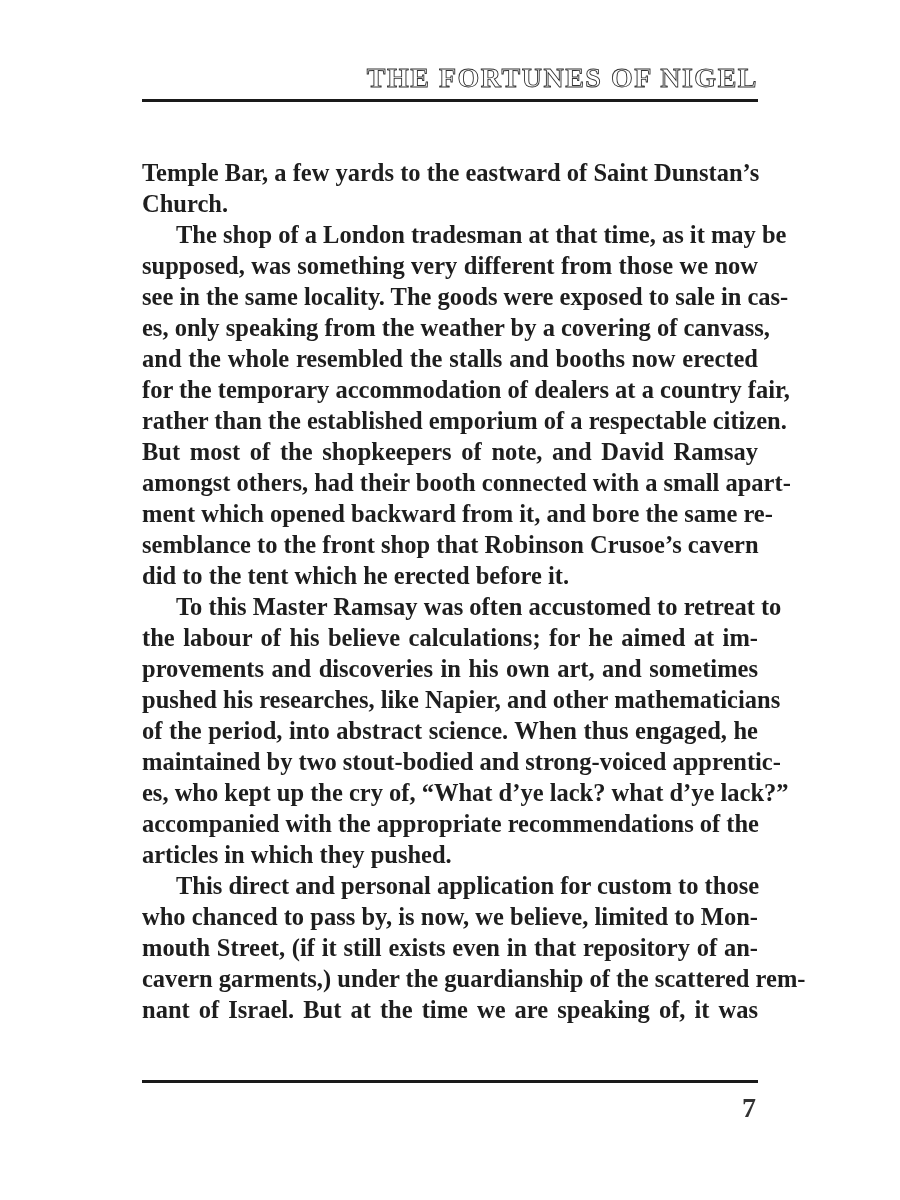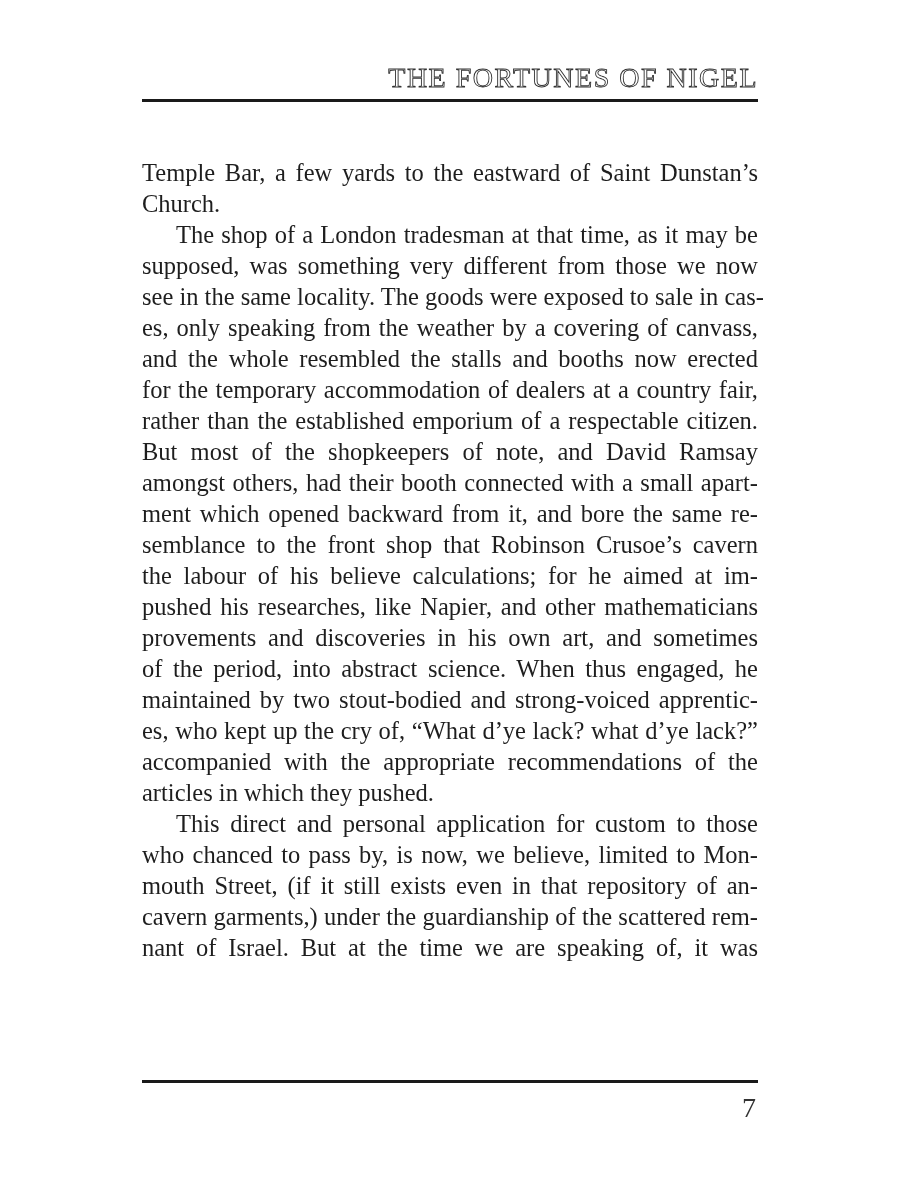--- a/index.html
+++ b/index.html
@@ -13,20 +13,21 @@
       position: relative;
       overflow: hidden;
       color: #1e1e1e;
     }
     .page {
       position: absolute;
       left: 142px;
       top: 0;
       width: 616px;
       height: 1188px;
+      font-weight: bold;
     }
     .running-head {
       position: absolute;
       top: 64px;
       right: 0;
       font-family: "Liberation Serif", "DejaVu Serif", serif;
       font-size: 28px;
       letter-spacing: 1.5px;
       color: #ffffff;
       -webkit-text-stroke: 0.9px #333333;
@@ -89,23 +90,25 @@
     <div class="line">supposed, was something very different from those we now</div>
     <div class="line">see in the same locality. The goods were exposed to sale in cas-</div>
     <div class="line">es, only speaking from the weather by a covering of canvass,</div>
     <div class="line">and the whole resembled the stalls and booths now erected</div>
     <div class="line">for the temporary accommodation of dealers at a country fair,</div>
     <div class="line">rather than the established emporium of a respectable citizen.</div>
     <div class="line">But most of the shopkeepers of note, and David Ramsay</div>
     <div class="line">amongst others, had their booth connected with a small apart-</div>
     <div class="line">ment which opened backward from it, and bore the same re-</div>
     <div class="line">semblance to the front shop that Robinson Crusoe’s cavern</div>
+    <div class="line last">did to the tent which he erected before it.</div>
+    <div class="line indent">To this Master Ramsay was often accustomed to retreat to</div>
     <div class="line">the labour of his believe calculations; for he aimed at im-</div>
+    <div class="line">provements and discoveries in his own art, and sometimes</div>
     <div class="line">pushed his researches, like Napier, and other mathematicians</div>
-    <div class="line">provements and discoveries in his own art, and sometimes</div>
     <div class="line">of the period, into abstract science. When thus engaged, he</div>
     <div class="line">maintained by two stout-bodied and strong-voiced apprentic-</div>
     <div class="line">es, who kept up the cry of, “What d’ye lack? what d’ye lack?”</div>
     <div class="line">accompanied with the appropriate recommendations of the</div>
     <div class="line last">articles in which they pushed.</div>
     <div class="line indent">This direct and personal application for custom to those</div>
     <div class="line">who chanced to pass by, is now, we believe, limited to Mon-</div>
     <div class="line">mouth Street, (if it still exists even in that repository of an-</div>
     <div class="line">cavern garments,) under the guardianship of the scattered rem-</div>
     <div class="line">nant of Israel. But at the time we are speaking of, it was</div>

